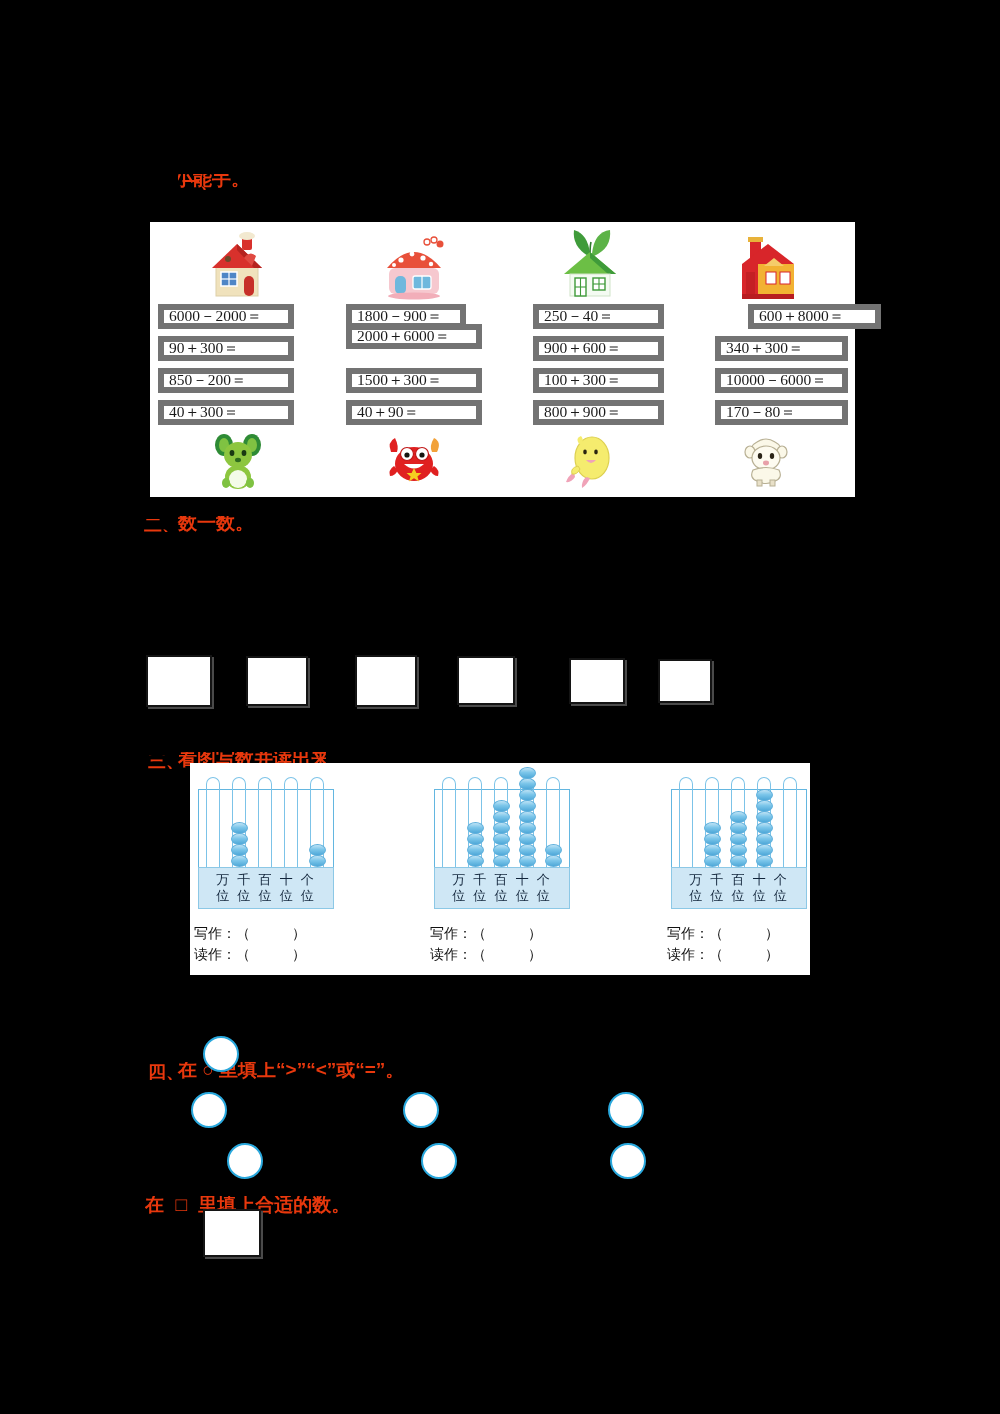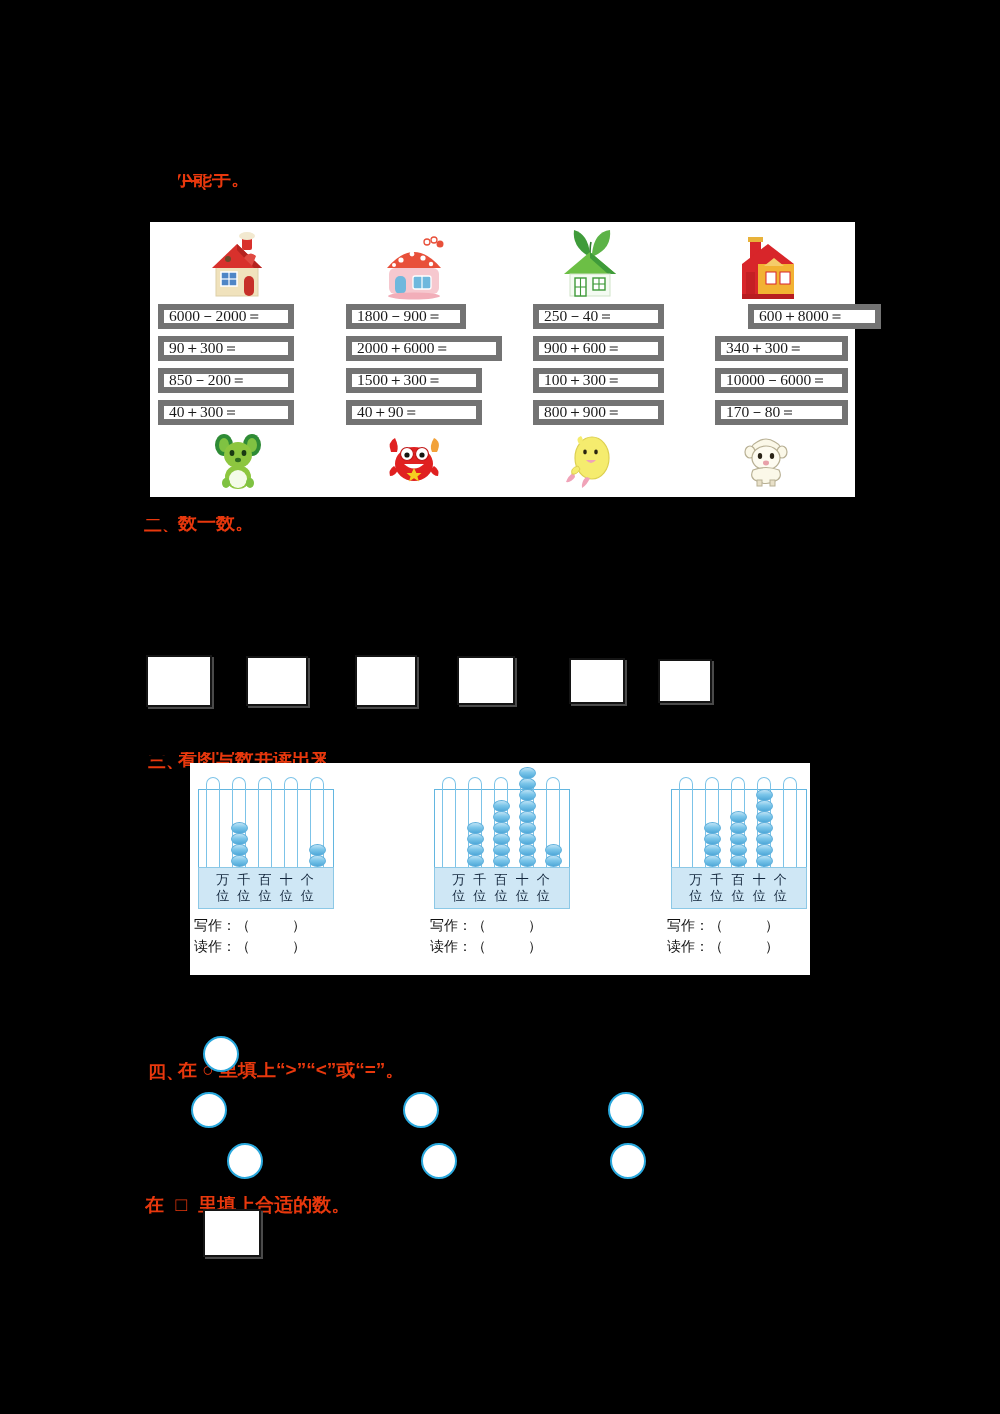--- a/index.html
+++ b/index.html
@@ -158,21 +158,21 @@
     align-items: center;
     justify-content: center;
     font-family: "DejaVu Sans", sans-serif;
     font-size: 13px;
     color: #11243a;
     line-height: 16px;
     letter-spacing: 2px;
   }
   .write-read {
     position: absolute;
-    top: 144px;
+    top: 152px;
     left: 0;
     font-size: 14px;
     color: #111111;
     line-height: 21px;
     font-family: "DejaVu Sans", sans-serif;
     white-space: nowrap;
   }
   .wr-line { display: block; }
   .wr-gap { display: inline-block; width: 42px; }
 
@@ -277,21 +277,21 @@
   </div>
 
   <div class="formula-grid">
 
     <div class="f-box" style="left:8px;  top:0px;   width:136px;">6000－2000＝</div>
     <div class="f-box" style="left:8px;  top:32px;  width:136px;">90＋300＝</div>
     <div class="f-box" style="left:8px;  top:64px;  width:136px;">850－200＝</div>
     <div class="f-box" style="left:8px;  top:96px;  width:136px;">40＋300＝</div>
 
     <div class="f-box" style="left:196px; top:0px;   width:120px;">1800－900＝</div>
-    <div class="f-box" style="left:196px; top:32px;  width:156px;">2000＋6000＝</div>
+    <div class="f-box" style="left:196px; top:20px;  width:136px;">2000＋6000＝</div>
     <div class="f-box" style="left:196px; top:64px;  width:136px;">1500＋300＝</div>
     <div class="f-box" style="left:196px; top:96px;  width:136px;">40＋90＝</div>
 
     <div class="f-box" style="left:383px; top:0px;   width:131px;">250－40＝</div>
     <div class="f-box" style="left:383px; top:32px;  width:131px;">900＋600＝</div>
     <div class="f-box" style="left:383px; top:64px;  width:131px;">100＋300＝</div>
     <div class="f-box" style="left:383px; top:96px;  width:131px;">800＋900＝</div>
 
     <div class="f-box" style="left:598px; top:0px;   width:133px;">600＋8000＝</div>
     <div class="f-box" style="left:565px; top:32px;  width:133px;">340＋300＝</div>

